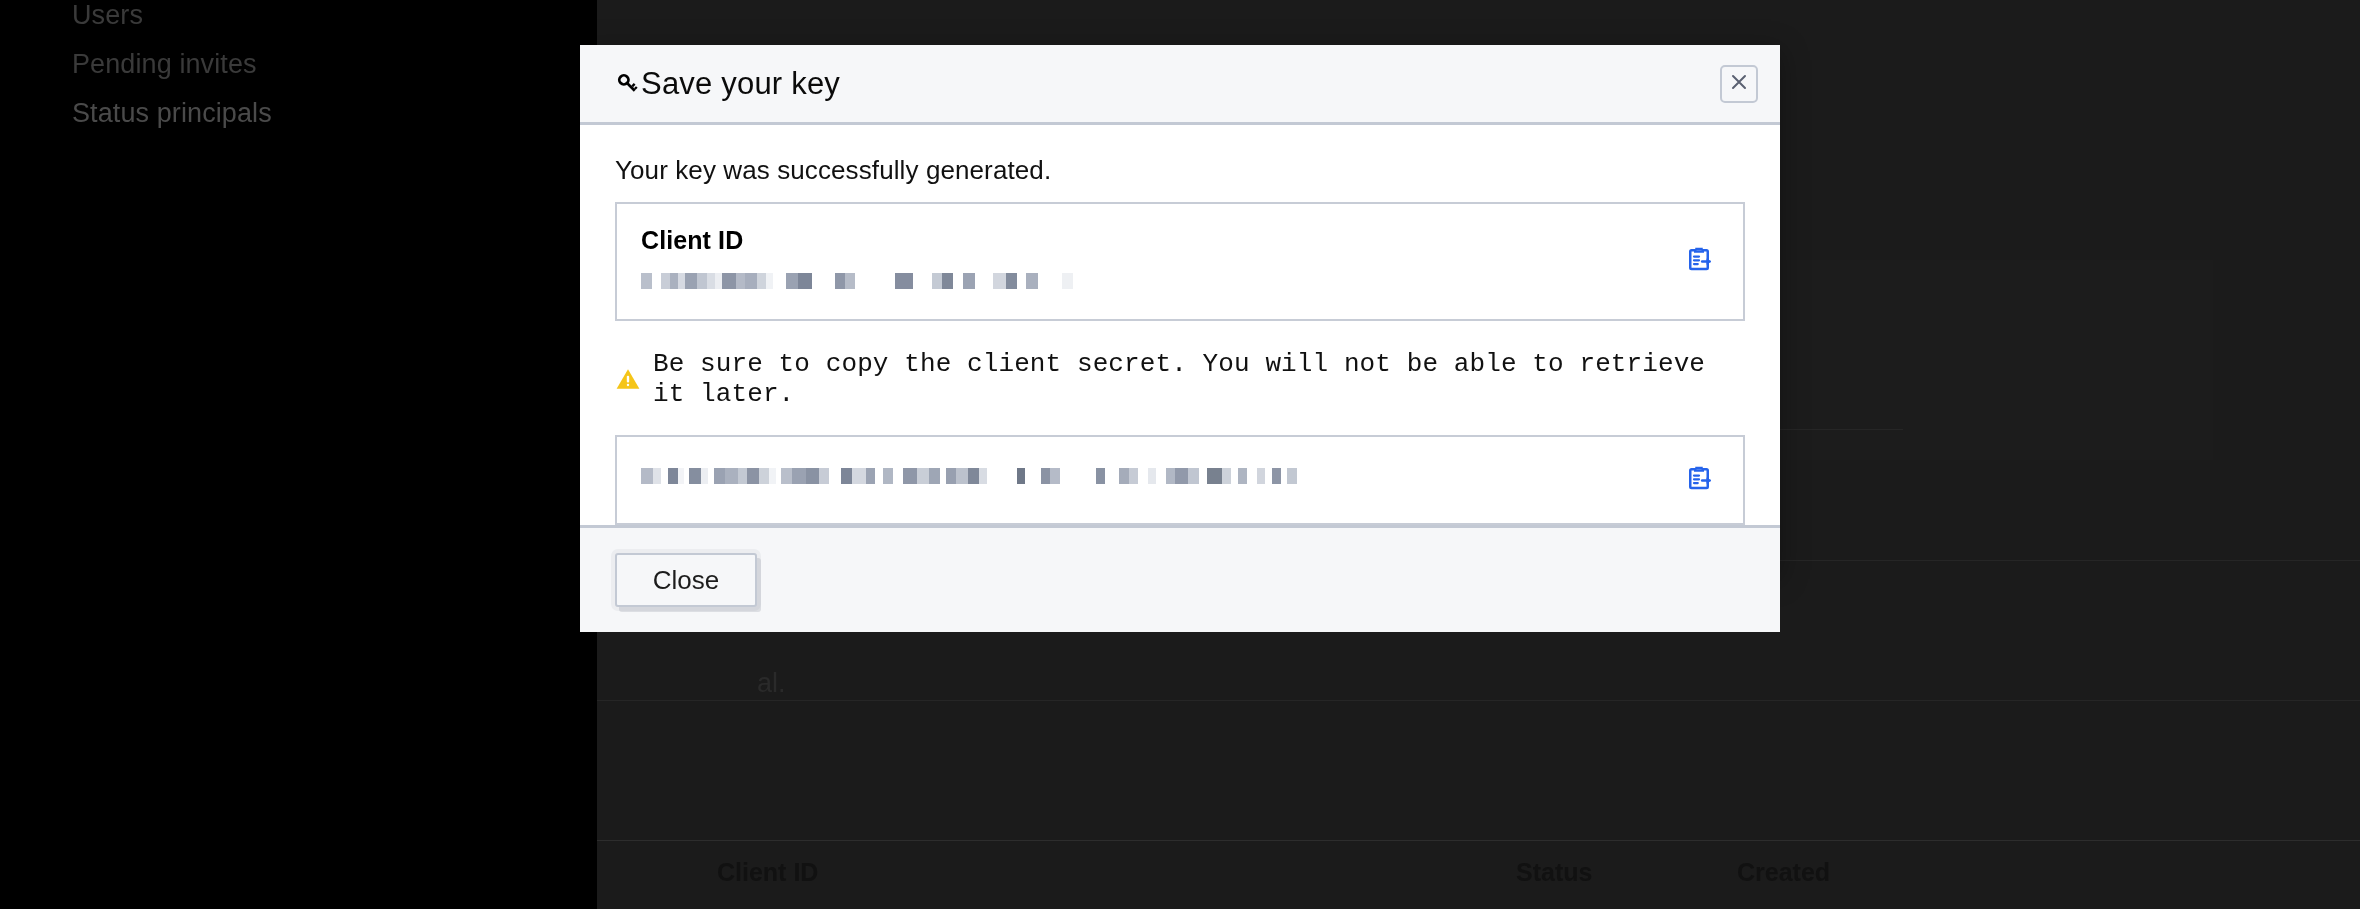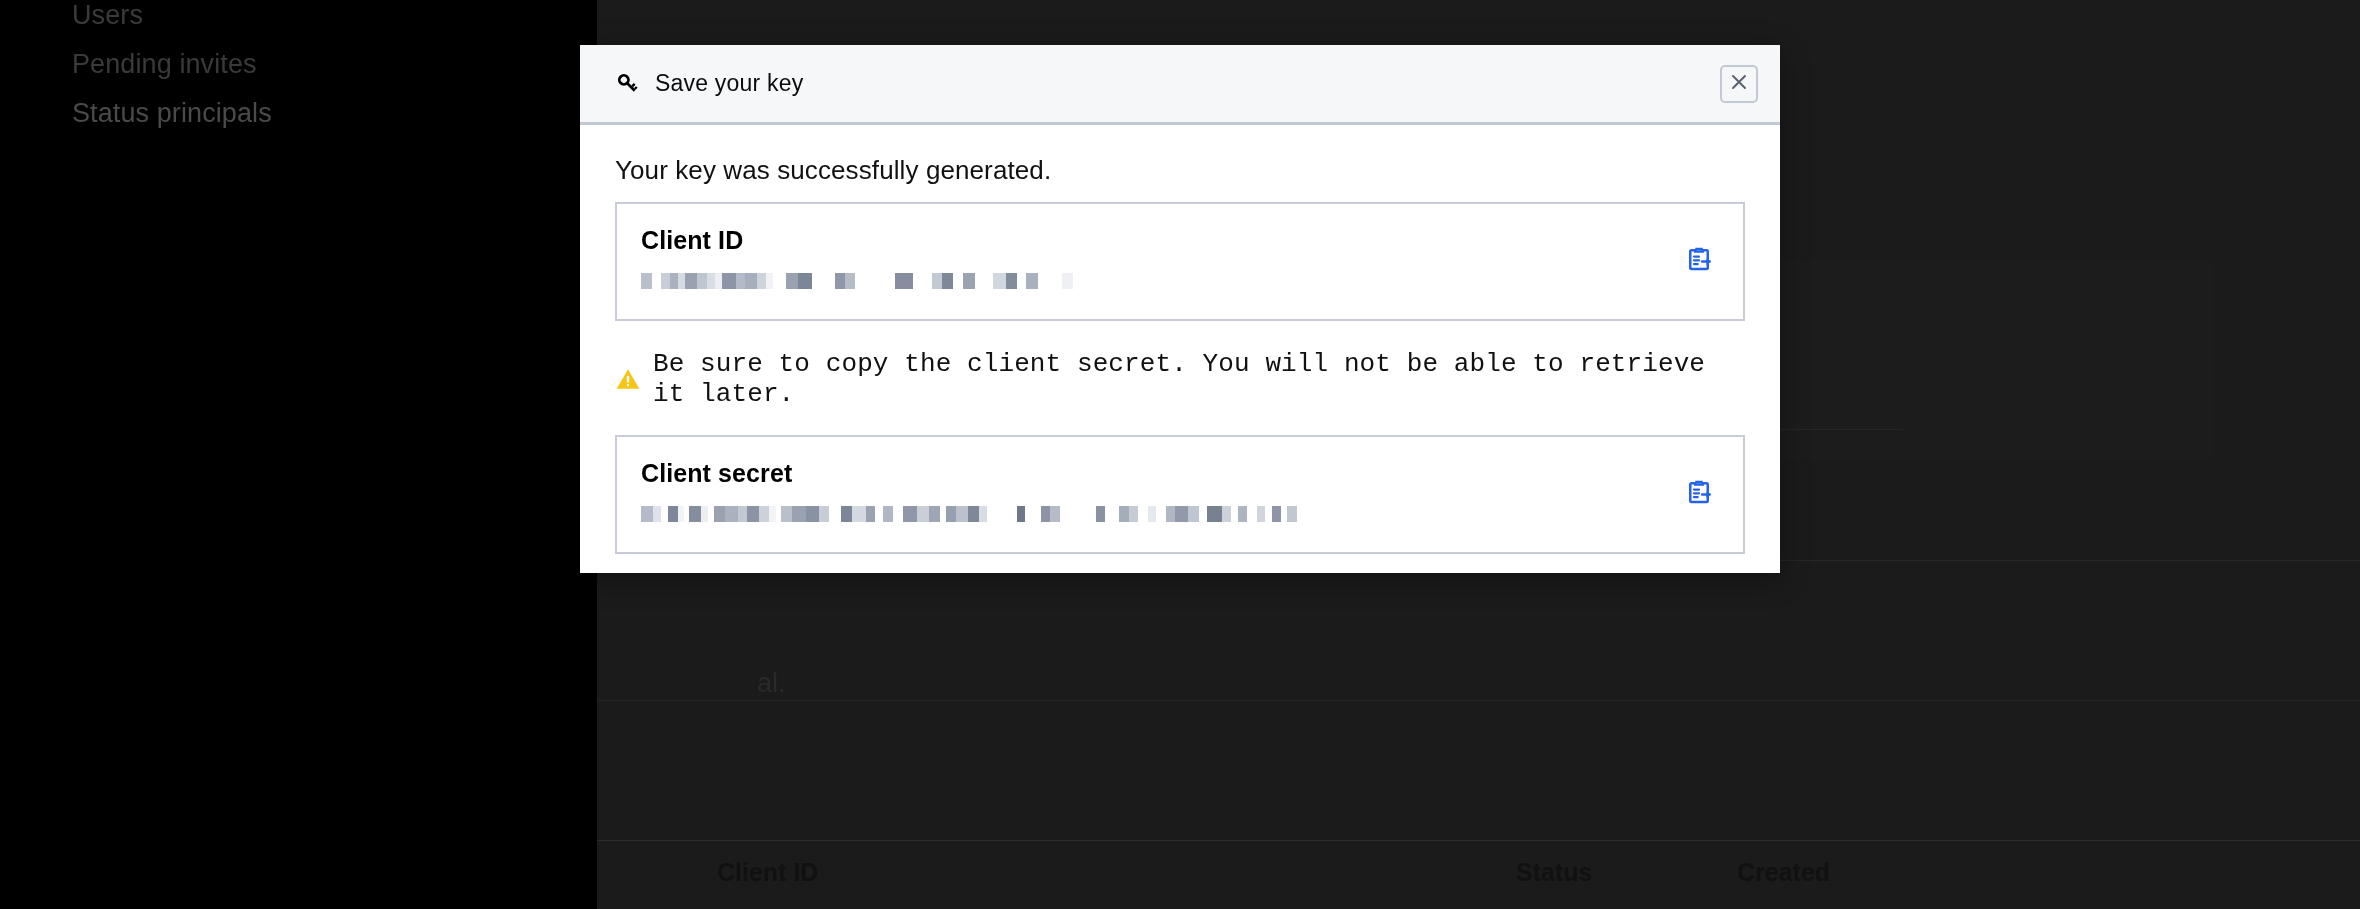--- a/index.html
+++ b/index.html
@@ -86,22 +86,21 @@
     background: #f6f7f9;
     border-bottom: 3px solid #c3c9d4;
     display: flex;
     align-items: center;
     padding: 0 22px 0 35px;
     flex: none;
   }
   .modal-title {
     display: flex;
     align-items: center;
-    gap: 14px;
-    font-size: 23px;
+    font-size: 31px;
     font-weight: 400;
     color: #0b0b0b;
     letter-spacing: .2px;
   }
   .key-icon {
     display: inline-flex;
     align-items: center;
     justify-content: center;
     width: 26px; height: 26px;
     flex: none;
@@ -331,21 +330,20 @@
             <path d="M12 3 L22.5 21 H1.5 Z" fill="#f5c518"></path>
             <rect x="10.9" y="9" width="2.2" height="6.2" rx="1" fill="#ffffff"></rect>
             <rect x="10.9" y="16.4" width="2.2" height="2.2" rx="1" fill="#ffffff"></rect>
           </svg>
         </span>
         <span class="warn-text">Be sure to copy the client secret. You will not be able to retrieve it later.</span>
       </div>
 
       <div class="value-card">
         <div class="value-card-inner">
-          <div class="value-label">Client secret</div>
           <div class="redacted">
               <i style="width: 12px; background: rgb(180, 186, 199); opacity: 1;"></i>
               <i style="width: 8px; background: rgb(223, 226, 232); opacity: 1;"></i>
               <i style="width: 7px; background: rgb(255, 255, 255); opacity: 0;"></i>
               <i style="width: 10px; background: rgb(126, 135, 153); opacity: 1;"></i>
               <i style="width: 6px; background: rgb(242, 243, 246); opacity: 1;"></i>
               <i style="width: 5px; background: rgb(255, 255, 255); opacity: 0;"></i>
               <i style="width: 12px; background: rgb(133, 142, 159); opacity: 1;"></i>
               <i style="width: 7px; background: rgb(236, 238, 242); opacity: 1;"></i>
               <i style="width: 6px; background: rgb(255, 255, 255); opacity: 0;"></i>
@@ -412,16 +410,19 @@
               <path d="M8 10h4M8 13h4M8 16h3" stroke="#2563eb" stroke-width="1.8" stroke-linecap="round"></path>
               <path d="M14.5 14h6" stroke="#2563eb" stroke-width="2" stroke-linecap="round"></path>
               <path d="M18 11.5 L21.5 14 L18 16.5 Z" fill="#2563eb"></path>
             </svg>
           </span>
         </button>
       </div>
 
     </div>
 
+    <div class="modal-footer">
+      <button class="close-action">Close</button>
+    </div>
 
   </div>
 
 </div>
 
 </body></html>

